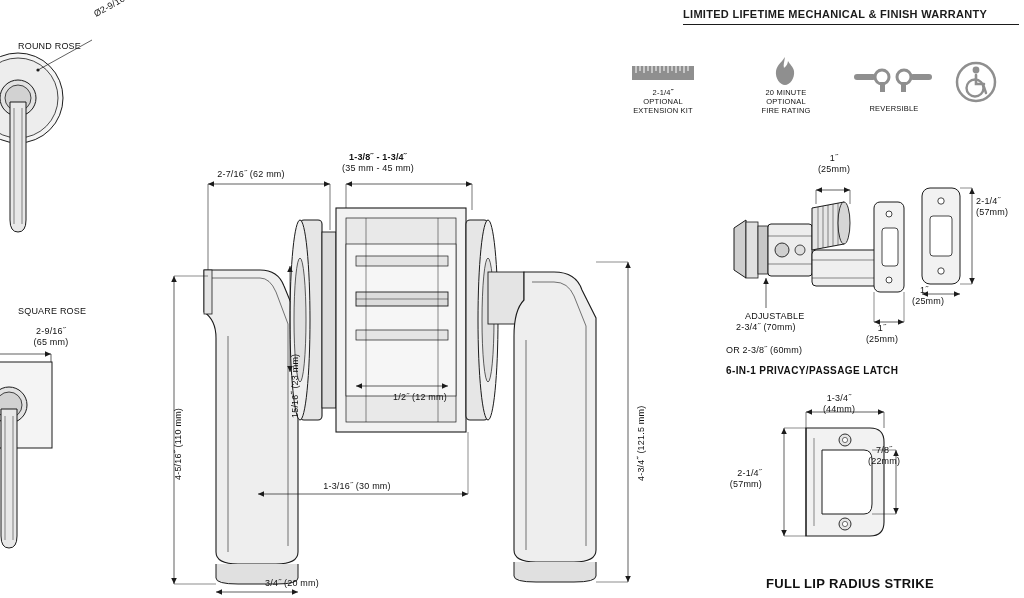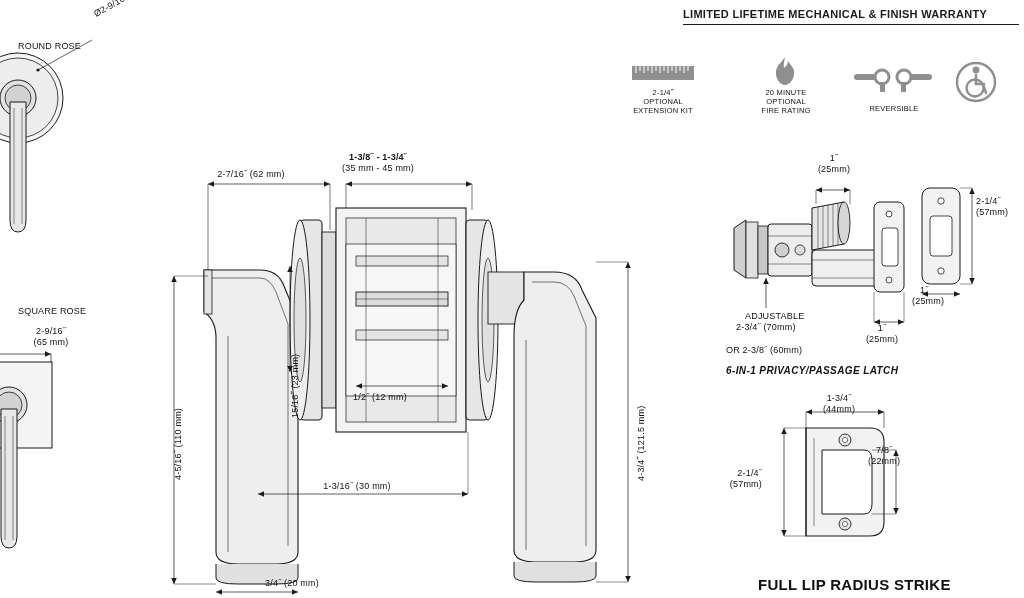--- a/index.html
+++ b/index.html
@@ -44,23 +44,24 @@
   .hline { background: #1b1b1b; height: 1px; }
   svg { display: block; overflow: visible; }
   .icon-cap {
     font-size: 7.5px;
     line-height: 9px;
     text-align: center;
     letter-spacing: 0.2px;
     color: #111;
   }
   .title {
-    font-size: 15px;
+    font-size: 13px;
     font-weight: bold;
     letter-spacing: 0.3px;
+    margin-left: 8px;
   }
   .section-title {
     font-size: 10px;
     font-weight: bold;
     letter-spacing: 0.4px;
   }
 </style>
 </head>
 <body>
 
@@ -253,21 +254,21 @@
 
       <line x1="66" y1="432" x2="148" y2="432" stroke="#1b1b1b" stroke-width="0.7"></line>
       <path d="M66 432 L72 429.2 L72 434.8 Z" fill="#1b1b1b"></path>
       <path d="M148 432 L142 429.2 L142 434.8 Z" fill="#1b1b1b"></path>
     </svg>
   </div>
 
   <div class="abs lbl c" style="left:178px; top:169px; width:146px;">2-7/16˝ (62 mm)</div>
   <div class="abs lbl c" style="left:300px; top:152px; width:156px;font-weight:bold;">1-3/8˝ - 1-3/4˝</div>
   <div class="abs lbl c" style="left:300px; top:163px; width:156px;">(35 mm - 45 mm)</div>
-  <div class="abs lbl c" style="left:306px; top:392px; width:148px;">1/2˝ (12 mm)</div>
+  <div class="abs lbl c" style="left:306px; top:392px; width:132px;padding-left:48px;">1/2˝ (12 mm)</div>
   <div class="abs lbl c" style="left:277px; top:481px; width:160px;">1-3/16˝ (30 mm)</div>
   <div class="abs lbl c" style="left:222px; top:578px; width:140px;">3/4˝ (20 mm)</div>
 
   <div class="abs lbl vert" style="left:290px; top:418px;">15/16˝ (23 mm)</div>
   <div class="abs lbl vert" style="left:173px; top:480px;">4-5/16˝ (110 mm)</div>
   <div class="abs lbl vert" style="left:636px; top:481px;">4-3/4˝ (121.5 mm)</div>
 
   <div class="abs" style="left:726px; top:166px;">
     <svg width="280" height="200" viewBox="0 0 280 200">
 
@@ -342,21 +343,21 @@
   <div class="abs lbl" style="left:920px; top:285px;">1˝</div>
   <div class="abs lbl" style="left:912px; top:296px;">(25mm)</div>
 
   <div class="abs lbl c" style="left:862px; top:323px; width:40px;">1˝</div>
   <div class="abs lbl c" style="left:858px; top:334px; width:48px;">(25mm)</div>
 
   <div class="abs lbl" style="left:745px; top:311px;">ADJUSTABLE</div>
   <div class="abs lbl" style="left:736px; top:322px;">2-3/4˝ (70mm)</div>
   <div class="abs lbl" style="left:726px; top:333px;margin-top:12px;">OR 2-3/8˝ (60mm)</div>
 
-  <div class="abs section-title" style="left:726px; top:365px;font-style:italic;">6-IN-1 PRIVACY/PASSAGE LATCH</div>
+  <div class="abs section-title" style="left:726px; top:365px;">6-IN-1 PRIVACY/PASSAGE LATCH</div>
 
   <div class="abs" style="left:760px; top:398px;">
     <svg width="240" height="190" viewBox="0 0 240 190">
 
       <line x1="46" y1="14" x2="124" y2="14" stroke="#1b1b1b" stroke-width="0.7"></line>
       <path d="M46 14 L52 11.2 L52 16.8 Z" fill="#1b1b1b"></path>
       <path d="M124 14 L118 11.2 L118 16.8 Z" fill="#1b1b1b"></path>
       <line x1="46" y1="14" x2="46" y2="30" stroke="#1b1b1b" stroke-width="0.6"></line>
       <line x1="124" y1="14" x2="124" y2="30" stroke="#1b1b1b" stroke-width="0.6"></line>
 

